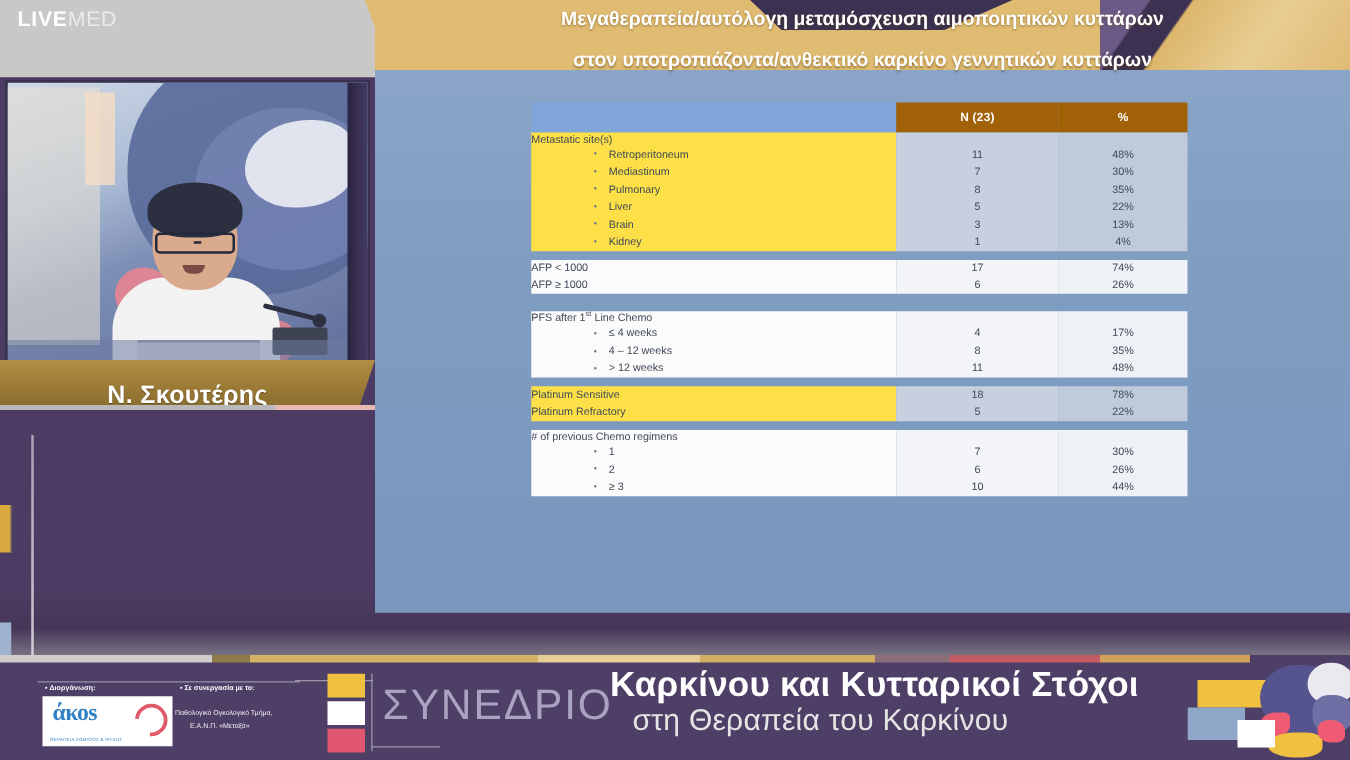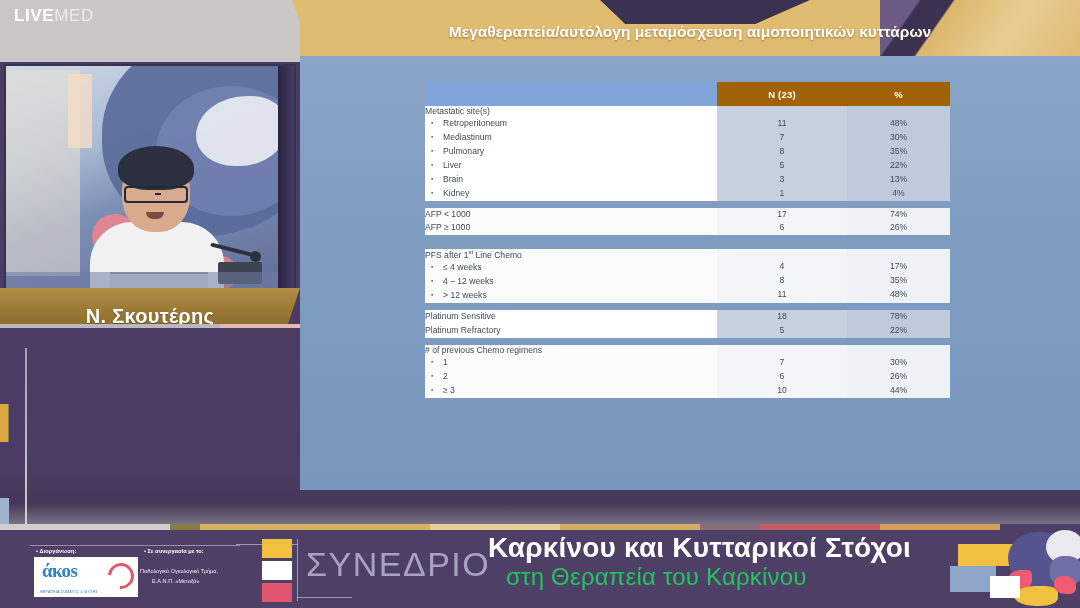--- a/index.html
+++ b/index.html
@@ -140,29 +140,29 @@
     height:24px; text-align:center; letter-spacing:.2px;
   }
   table.tbl th.blank { background:#7fa5da; }
   table.tbl td { font-size:8.6px; color:#3f4a57; vertical-align:top; padding:0; }
   table.tbl td.num, table.tbl td.pct { text-align:center; color:#3f4a57; }
   table.tbl tr.sep td { height:7px; padding:0; font-size:0; line-height:0; }
 
   .band-light td { background:#fbfbfc; }
   .band-light td.num { background:#f3f5f8; }
   .band-light td.pct { background:#eef2f7; }
-  .band-dark td { background:#ffffff; }
+  .band-dark td { background:#fde047; }
   .band-dark td.num { background:#c7d0de; }
   .band-dark td.pct { background:#bfcadb; }
 
   .cellpad { padding:6px 0 7px 10px; }
   .cellpadn { padding:6px 0 7px 0; }
   .hdr-line { font-size:8.6px; color:#3f4a57; margin-bottom:1px; }
   .blist { list-style:none; }
-  .blist li { display:flex; align-items:flex-start; line-height:1.62; }
+  .blist li { display:flex; align-items:center; line-height:1.62;margin-left:44px; }
   .bul { width:18px; display:inline-block; text-align:left; padding-left:6px;
     font-size:7px; color:#6a7586; }
   .rows { line-height:1.62; }
   .sup { font-size:6px; vertical-align:super; }
 
   
   .org-wrap { position:absolute; left:22px; top:545px; width:230px; height:56px; }
   .org-line { position:absolute; left:8px; top:0; width:210px; height:1px; background:#b9b3c5; opacity:.7;}
   .org-label { position:absolute; left:14px; top:3px; font-size:5.6px; color:#ffffff; font-weight:bold; letter-spacing:.1px;}
   .org-label2 { position:absolute; left:122px; top:3px; font-size:5.6px; color:#ffffff; font-weight:bold;}
@@ -181,21 +181,21 @@
   .sq.r { background:#e0566e; }
   .sq-line-v { position:absolute; left:297px; top:539px; width:1px; height:62px; background:#b9b3c5; opacity:.75;}
   .sq-line-h { position:absolute; left:297px; top:597px; width:55px; height:1px; background:#b9b3c5; opacity:.75;}
   .sq-line-h2 { position:absolute; left:236px; top:544px; width:62px; height:1px; background:#b9b3c5; opacity:.75;}
 
   .synedrio { position:absolute; left:306px; top:545px; font-size:34px; color:#a9a2c0;
     letter-spacing:1.5px; font-family:"Liberation Sans", sans-serif; font-weight:300;}
 
   .main-title { position:absolute; left:488px; top:533px; width:470px; }
   .mt1 { font-size:28px; color:#ffffff; font-weight:bold; letter-spacing:.2px; line-height:1.08;}
-  .mt2 { font-size:24px; color:#22c55e; letter-spacing:.2px; line-height:1.2; padding-left:18px;}
+  .mt2 { font-size:24px; color:#e5e5e5; letter-spacing:.2px; line-height:1.2; padding-left:18px;}
 
   
   .art-sq-y { position:absolute; left:8px; top:14px; width:56px; height:22px; background:#f0c040; }
   .art-sq-b { position:absolute; left:0px; top:36px; width:46px; height:26px; background:#8fa6c9; }
   .art-sq-w { position:absolute; left:40px; top:46px; width:30px; height:22px; background:#ffffff; }
   .art-blob { position:absolute; left:58px; top:2px; width:62px; height:56px; background:#55548f; border-radius:52% 48% 40% 60%;}
   .art-blob2 { position:absolute; left:96px; top:0px; width:38px; height:34px; background:#e9e9ef; border-radius:50%;}
   .art-pink { position:absolute; left:58px; top:40px; width:24px; height:20px; background:#ef5b72; border-radius:50% 20% 50% 20%;}
   .art-yellow { position:absolute; left:64px; top:56px; width:44px; height:20px; background:#f0c040; border-radius:50% 30% 40% 50%;}
   .art-pink2 { position:absolute; left:104px; top:46px; width:22px; height:18px; background:#ef5b72; border-radius:40% 50% 30% 50%;}
@@ -219,20 +219,21 @@
   <div class="hairline-tick2"></div>
   <div class="bottom-top-strip"></div>
   <div class="bg-bottom"></div>
 
   <div class="brand">
     <b>LIVE</b><i>MED</i>
   </div>
 
   <div class="title-block">
     <div>Μεγαθεραπεία/αυτόλογη μεταμόσχευση αιμοποιητικών κυττάρων</div>
+    <div>στον υποτροπιάζοντα/ανθεκτικό καρκίνο γεννητικών κυττάρων</div>
   </div>
 
   <div class="video-frame">
     <div class="vid-slidebg"></div>
     <div class="vid-slidecard"></div>
     <div class="vid-peachcard"></div>
     <div class="vid-blob1"></div>
     <div class="vid-blob2"></div>
     <div class="vid-blob3"></div>
     <div class="vid-pink1"></div>

